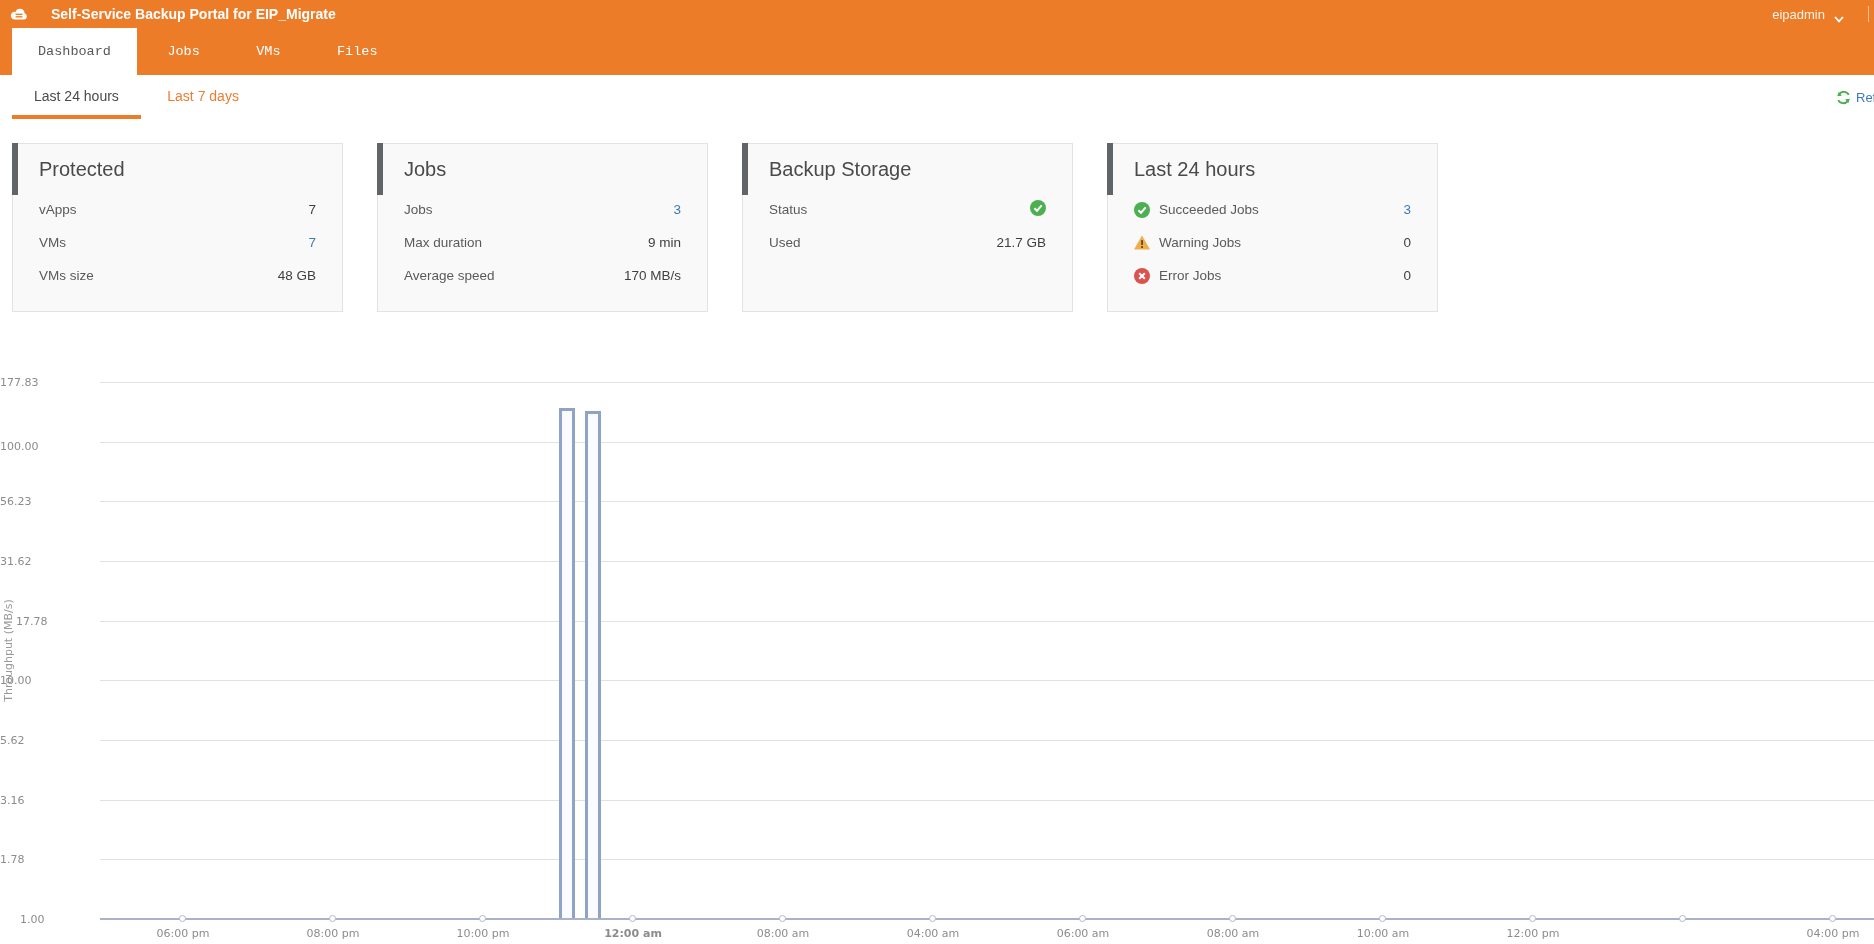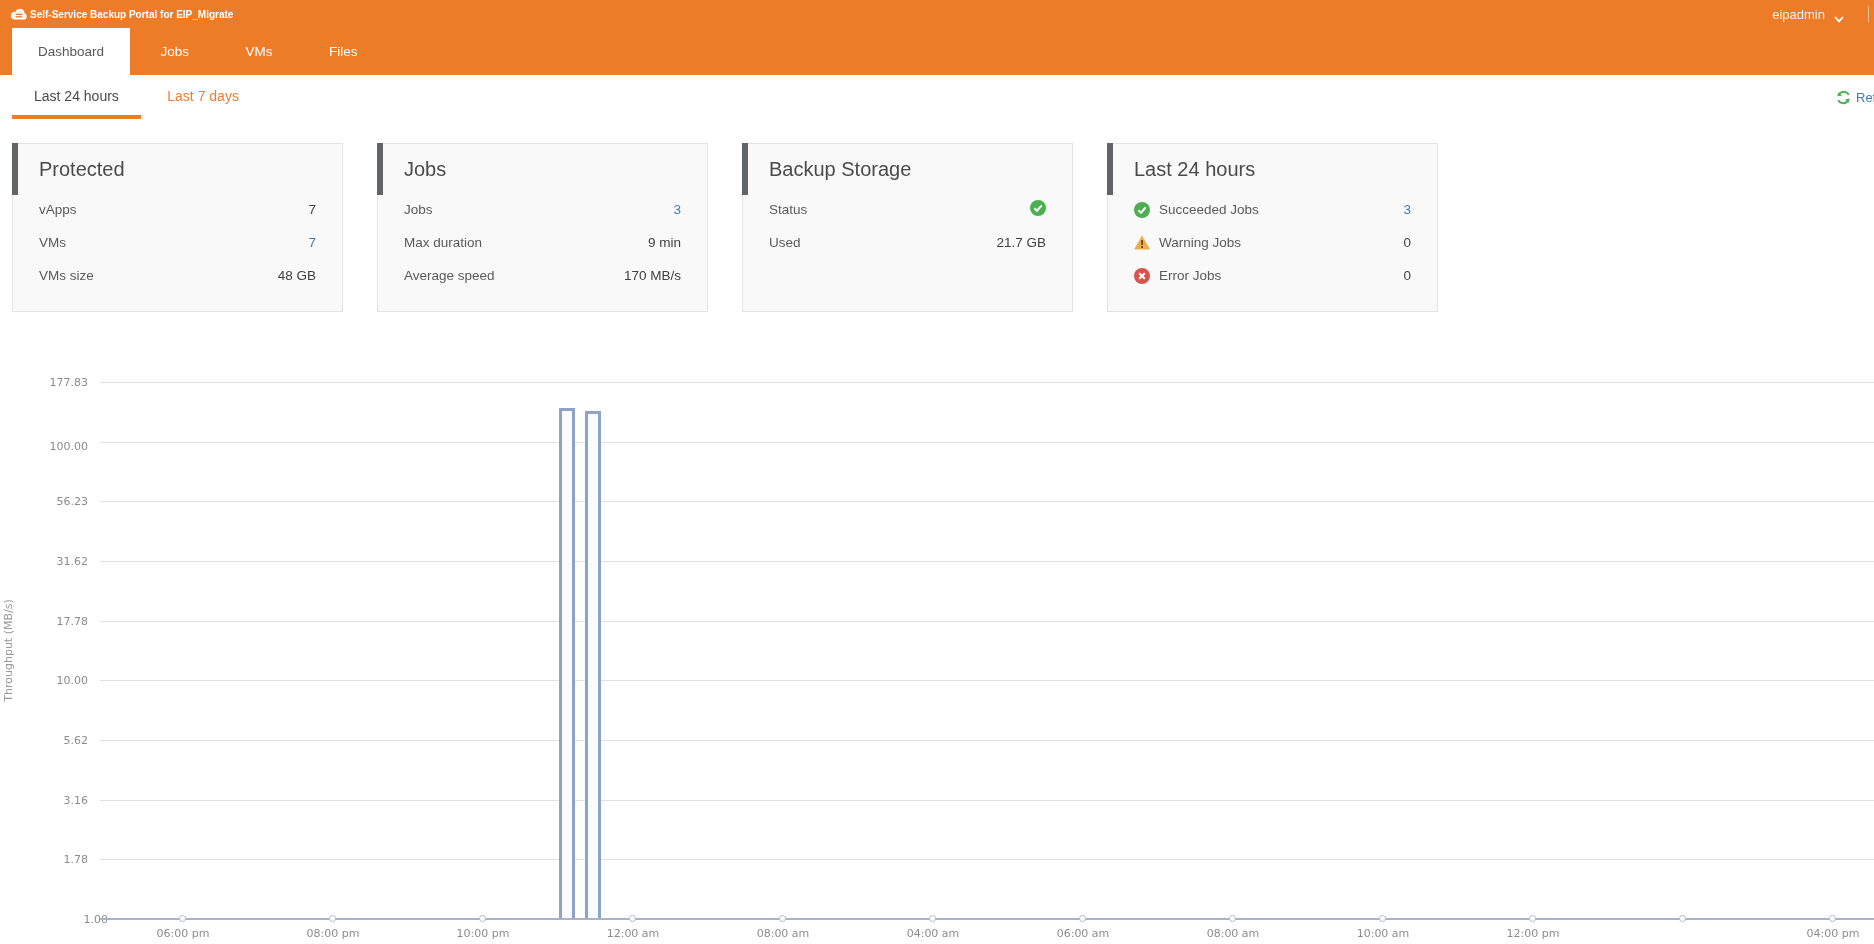--- a/index.html
+++ b/index.html
@@ -5,30 +5,30 @@
   * { box-sizing: border-box; }
   html,body { margin:0; padding:0; }
   body {
     width:1874px; height:944px; position:relative; overflow:hidden;
     background:#ffffff; font-family:"Liberation Sans", sans-serif;
     -webkit-font-smoothing:antialiased;
   }
 
   
   .topbar { position:absolute; top:0; left:0; right:0; height:28px; background:#ED7C29; }
-  .brand { position:absolute; left:10px; top:0; height:28px; display:flex; align-items:center; gap:2px;
-           color:#ffffff; font-size:10px; font-weight:700; }
+  .brand { position:absolute; left:10px; top:0; height:28px; display:flex; align-items:center; gap:23px;
+           color:#ffffff; font-size:14px; font-weight:700; }
   .user-menu { position:absolute; right:30px; top:0; height:28px; display:flex; align-items:center; gap:9px;
            color:#fdf2e7; font-size:13px; cursor:pointer; }
   .user-divider { position:absolute; right:5px; top:6px; width:1px; height:16px; background:rgba(255,255,255,.55); }
 
   
   .tabbar { position:absolute; top:28px; left:0; right:0; height:47px; background:#ED7C29; white-space:nowrap; }
   .tab { display:inline-block; height:47px; line-height:47px; padding:0 26px;
-         color:#ffffff; font-size:13.5px; cursor:pointer; vertical-align:top; }
+         color:#ffffff; font-size:13.5px; cursor:pointer; vertical-align:top;font-family:Liberation Mono, monospace; }
   .tab.active { background:#ffffff; color:#58585a; margin-left:12px; }
 
   
   .subtabs { position:absolute; top:75px; left:0; right:0; height:45px; background:#ffffff; }
   .subtab { display:inline-block; height:44px; line-height:42px; padding:0 22px; font-size:14px; cursor:pointer; vertical-align:top; }
   .subtab.active { color:#4a4a4a; border-bottom:4px solid #ED7C29; margin-left:12px; }
   .subtab.inactive { color:#ED7D31; }
   .refresh { position:absolute; left:1836px; top:75px; height:45px; width:38px; overflow:hidden;
              display:flex; align-items:center; gap:5px; color:#3E79B5; font-size:13px; cursor:pointer; white-space:nowrap; }
 
@@ -41,21 +41,21 @@
   .crow { display:flex; align-items:center; justify-content:space-between; height:33px; font-size:13.5px; }
   .crow .lbl { color:#5a5a5a; display:flex; align-items:center; gap:9px; }
   .crow .val { color:#3f3f3f; }
   .crow .val.link { color:#3E79B5; cursor:pointer; }
 
   .icn { display:inline-block; width:16px; height:16px; flex:0 0 16px; }
 
   
   #chart { position:absolute; top:334px; left:0; right:0; height:610px; background:#ffffff; }
   .gridline { position:absolute; left:100px; right:0; height:1px; background:#E1E1E1; }
-  .ytick { position:absolute; left:0; width:88px; text-align:right; font-size:11px; color:#8c8c8c;
+  .ytick { position:absolute; left:0; width:88px; text-align:left; font-size:11px; color:#8c8c8c;
            font-family:"DejaVu Sans", sans-serif; }
   .axisline { position:absolute; left:100px; right:0; height:2px; background:#A9B2C8; }
   .marker { position:absolute; width:7px; height:7px; border-radius:50%; background:#ffffff; border:1px solid #AEB7CB; }
   .xtick { position:absolute; width:90px; text-align:center; font-size:11px; color:#8c8c8c;
            font-family:"DejaVu Sans", sans-serif; }
   .bar { position:absolute; width:16px; border:3px solid #8FA3C7; border-bottom:none; background:#FAFBFE; }
   .ylabel { position:absolute; left:-62px; top:310px; width:140px; text-align:center;
             transform:rotate(-90deg); font-size:11px; color:#9a9a9a; font-family:"DejaVu Sans", sans-serif; white-space:nowrap; }
 </style>
 </head>
@@ -234,21 +234,21 @@
     <div class="bar" title="11:07 pm — 138 MB/s" style="left: 559px; top: 74.2751px; height: 510.725px;"></div>
     <div class="bar" title="11:28 pm — 134 MB/s" style="left: 585.25px; top: 77.3239px; height: 507.676px;"></div>
     <div class="axisline" style="top: 584px; background: rgb(169, 178, 200);"></div>
     <div class="marker" style="left: 178.5px; top: 580.5px;"></div>
     <div class="xtick" style="left: 138px; top: 593px;">06:00 pm</div>
     <div class="marker" style="left: 328.5px; top: 580.5px;"></div>
     <div class="xtick" style="left: 288px; top: 593px;">08:00 pm</div>
     <div class="marker" style="left: 478.5px; top: 580.5px;"></div>
     <div class="xtick" style="left: 438px; top: 593px;">10:00 pm</div>
     <div class="marker" style="left: 628.5px; top: 580.5px;"></div>
-    <div class="xtick" style="left: 588px; top: 593px;">12:00 am</div>
+    <div class="xtick" style="left: 588px; top: 593px; font-weight: bold;">12:00 am</div>
     <div class="marker" style="left: 778.5px; top: 580.5px;"></div>
     <div class="xtick" style="left: 738px; top: 593px;">08:00 am</div>
     <div class="marker" style="left: 928.5px; top: 580.5px;"></div>
     <div class="xtick" style="left: 888px; top: 593px;">04:00 am</div>
     <div class="marker" style="left: 1078.5px; top: 580.5px;"></div>
     <div class="xtick" style="left: 1038px; top: 593px;">06:00 am</div>
     <div class="marker" style="left: 1228.5px; top: 580.5px;"></div>
     <div class="xtick" style="left: 1188px; top: 593px;">08:00 am</div>
     <div class="marker" style="left: 1378.5px; top: 580.5px;"></div>
     <div class="xtick" style="left: 1338px; top: 593px;">10:00 am</div>

